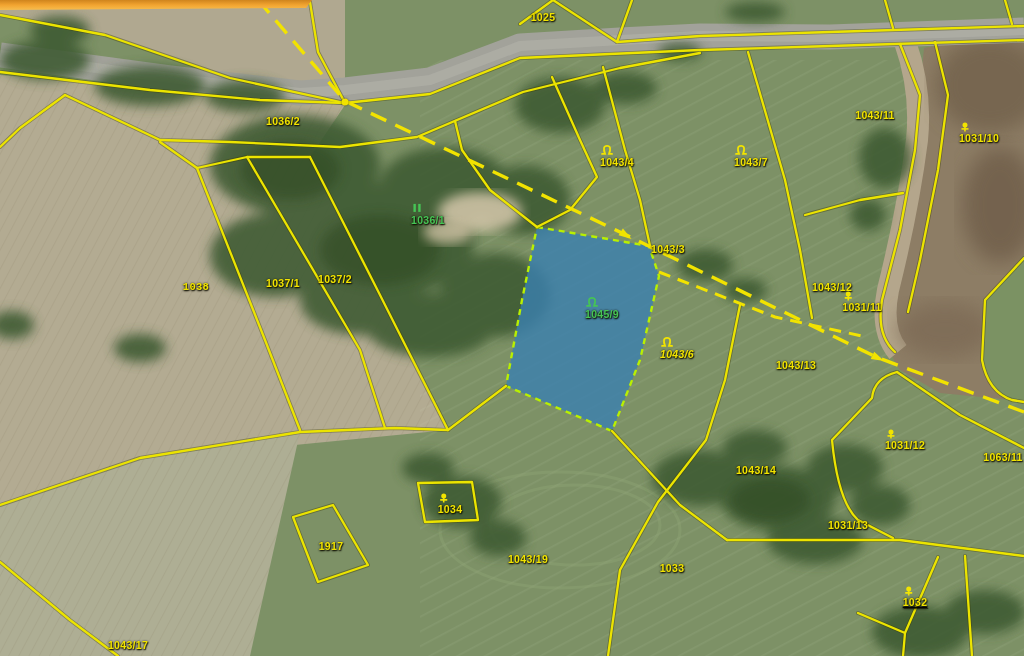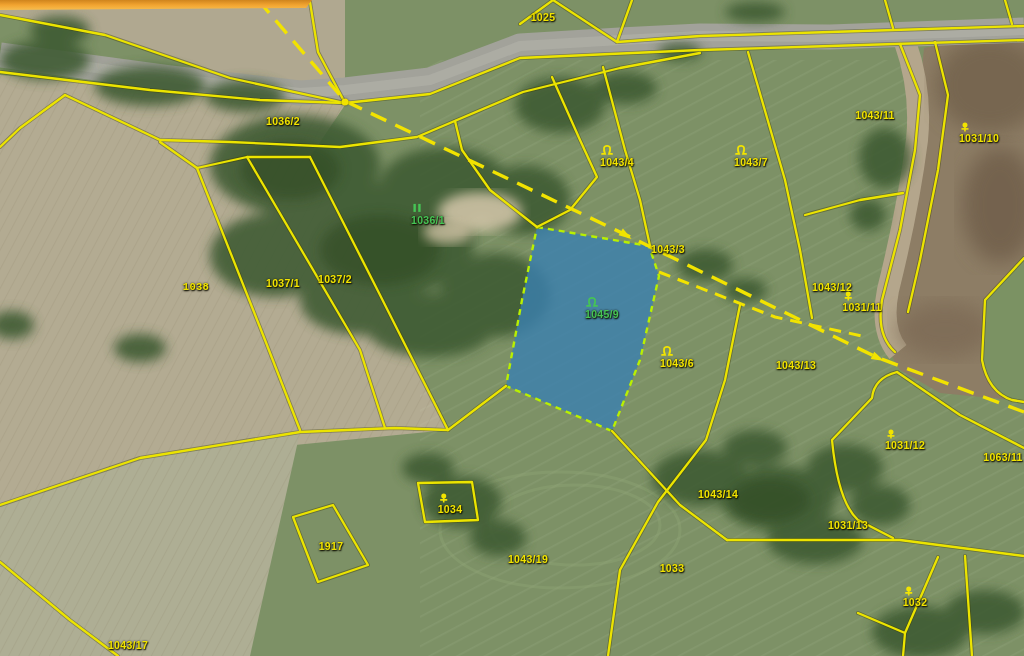--- a/index.html
+++ b/index.html
@@ -222,21 +222,21 @@
         <span class="ptext" style="color:#f2e400">1043/3</span>
       </div>
       <div class="parcel-marker" style="left: 590px; top: 310px; margin-left: 12px;">
         <span class="psym">
           <svg width="14" height="12" viewBox="-7 -8 14 12">
             <path d="M-5,2 L-2,2 Q-5,-6 0,-6 Q5,-6 2,2 L5,2" fill="none" stroke="#46c455" stroke-width="1.8" stroke-linecap="round"></path>
           </svg>
         </span>
         <span class="ptext" style="color:#46c455">1045/9</span>
       </div>
-      <div class="parcel-marker" style="left: 677px; top: 359px;">
+      <div class="parcel-marker" style="left: 677px; top: 350px; font-style: italic;">
         <span class="psym">
           <svg width="14" height="12" viewBox="-7 -8 14 12">
             <path d="M-5,2 L-2,2 Q-5,-6 0,-6 Q5,-6 2,2 L5,2" fill="none" stroke="#f2e400" stroke-width="1.8" stroke-linecap="round"></path>
           </svg>
         </span>
         <span class="ptext" style="color:#f2e400">1043/6</span>
       </div>
       <div class="parcel-marker" style="left: 832px; top: 242px; margin-top: 46px;">
         <span class="ptext" style="color:#f2e400">1043/12</span>
       </div>
@@ -259,21 +259,21 @@
             <line x1="0" y1="-5" x2="0" y2="3.5" stroke="#f2e400" stroke-width="1.6"></line>
             <circle cx="0" cy="-3" r="2.5" fill="#f2e400"></circle>
             <line x1="-3.5" y1="1" x2="3.5" y2="1" stroke="#f2e400" stroke-width="1.6"></line>
           </svg>
         </span>
         <span class="ptext" style="color:#f2e400">1031/12</span>
       </div>
       <div class="parcel-marker" style="left: 1003px; top: 458px;">
         <span class="ptext" style="color:#f2e400">1063/11</span>
       </div>
-      <div class="parcel-marker" style="left: 718px; top: 471px; margin-top: 24px;">
+      <div class="parcel-marker" style="left: 756px; top: 471px;">
         <span class="ptext" style="color:#f2e400">1043/14</span>
       </div>
       <div class="parcel-marker" style="left: 832px; top: 526px; margin-left: 16px;">
         <span class="ptext" style="color:#f2e400">1031/13</span>
       </div>
       <div class="parcel-marker" style="left: 450px; top: 505px;">
         <span class="psym">
           <svg width="12" height="12" viewBox="-6 -8 12 12">
             <line x1="0" y1="-5" x2="0" y2="3.5" stroke="#f2e400" stroke-width="1.6"></line>
             <circle cx="0" cy="-3" r="2.5" fill="#f2e400"></circle>
@@ -284,21 +284,21 @@
       </div>
       <div class="parcel-marker" style="left: 331px; top: 547px;">
         <span class="ptext" style="color:#f2e400">1917</span>
       </div>
       <div class="parcel-marker" style="left: 528px; top: 560px;">
         <span class="ptext" style="color:#f2e400">1043/19</span>
       </div>
       <div class="parcel-marker" style="left: 648px; top: 569px; padding-left: 48px;">
         <span class="ptext" style="color:#f2e400">1033</span>
       </div>
-      <div class="parcel-marker" style="left: 915px; top: 598px;">
+      <div class="parcel-marker" style="left: 915px; top: 598px; text-decoration: underline;">
         <span class="psym">
           <svg width="12" height="12" viewBox="-6 -8 12 12">
             <line x1="0" y1="-5" x2="0" y2="3.5" stroke="#f2e400" stroke-width="1.6"></line>
             <circle cx="0" cy="-3" r="2.5" fill="#f2e400"></circle>
             <line x1="-3.5" y1="1" x2="3.5" y2="1" stroke="#f2e400" stroke-width="1.6"></line>
           </svg>
         </span>
         <span class="ptext" style="color:#f2e400">1032</span>
       </div>
       <div class="parcel-marker" style="left: 128px; top: 646px;">

